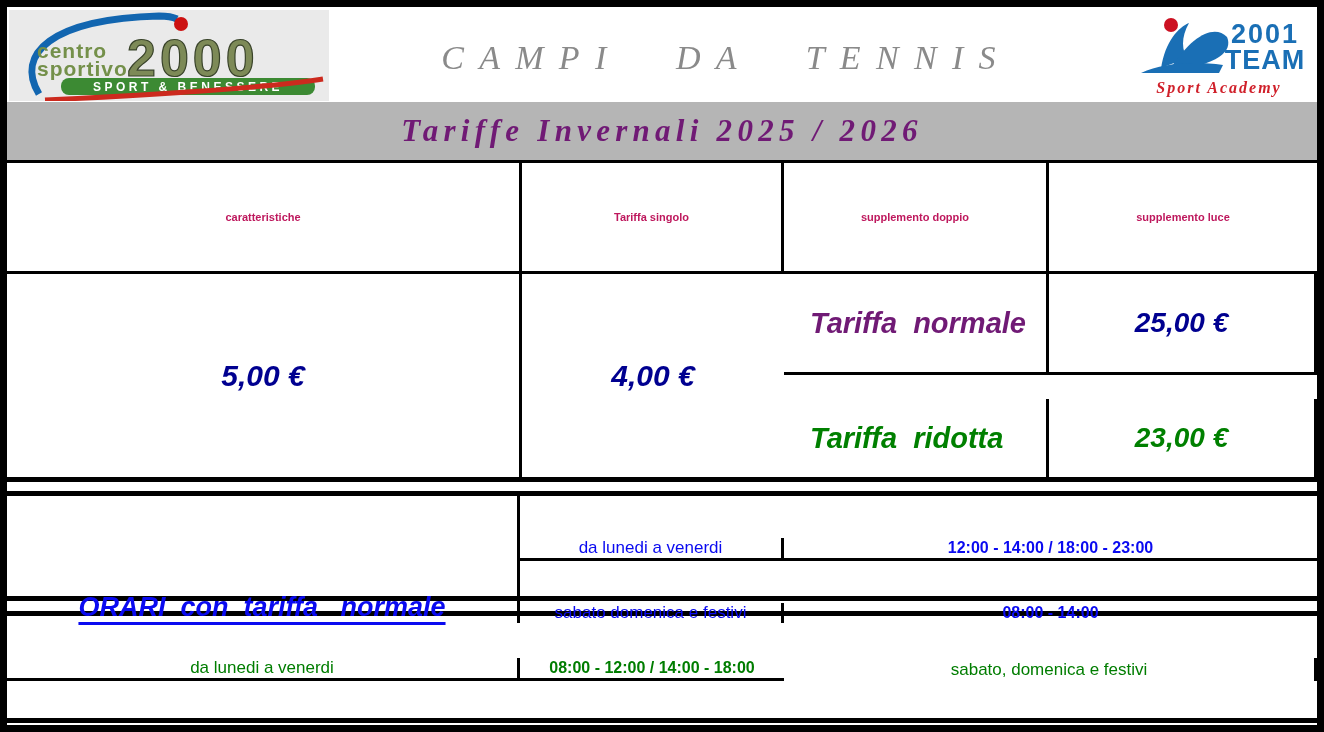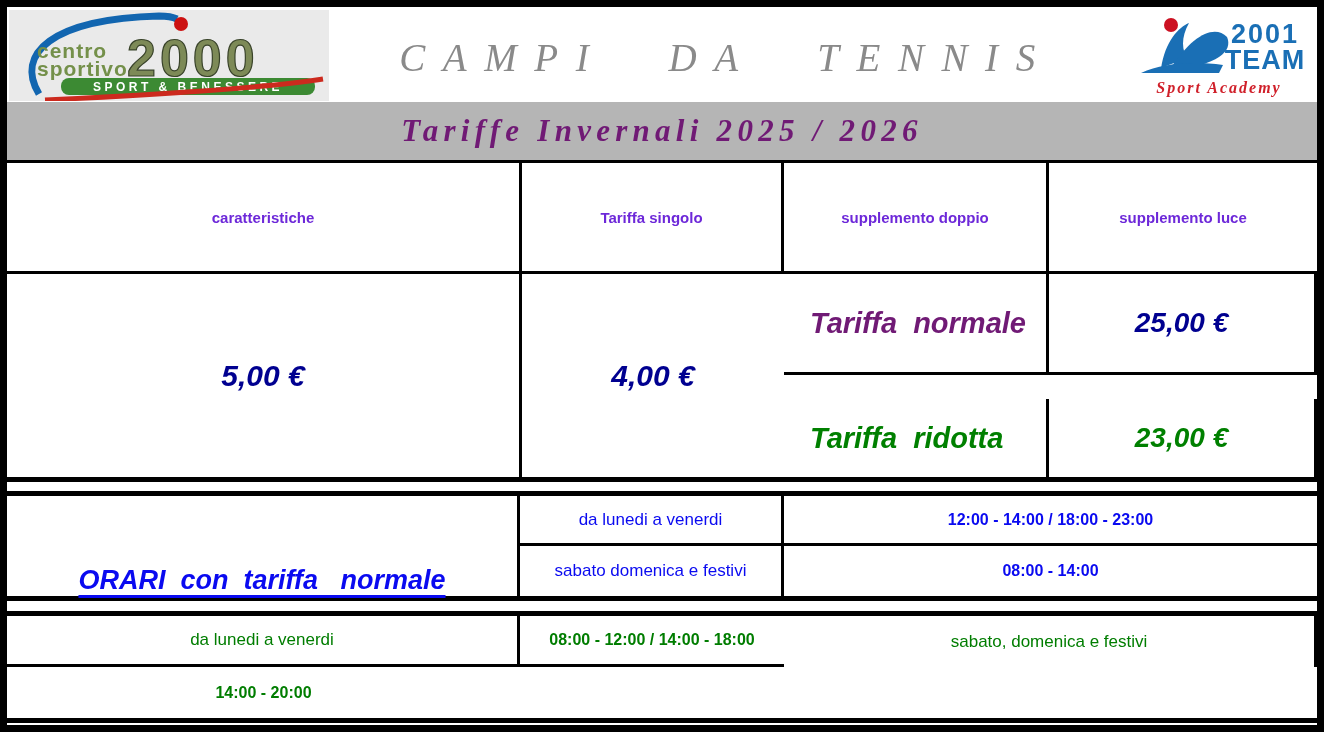--- a/index.html
+++ b/index.html
@@ -15,21 +15,21 @@
   
   .header{
     height:95px;display:flex;align-items:center;background:#fff;
   }
   .logo-left{
     width:320px;height:91px;margin:1px 0 0 2px;flex:0 0 auto;background:#eaeaea;
   }
   .main-title{
     flex:1;text-align:center;
     font-family:"Liberation Serif","DejaVu Serif",serif;
-    font-style:italic;font-size:39px;color:#8a8a8a;
+    font-style:italic;font-size:34px;color:#8a8a8a;
     letter-spacing:0.45em;word-spacing:0.9em;white-space:nowrap;
     padding-top:6px;
   }
   .logo-right{
     width:186px;height:88px;margin-right:8px;flex:0 0 auto;background:#fff;
   }
   
   .banner{
     height:58px;background:#b5b5b5;
     display:flex;align-items:center;justify-content:center;
@@ -44,21 +44,21 @@
     height:322px;
     display:grid;
     grid-template-columns:515px 262px 265px 1fr;
     grid-template-rows:111px 101px 1fr;
     border-top:3px solid #000;border-bottom:5px solid #000;
   }
   .pricing > div{border-right:3px solid #000;border-bottom:3px solid #000;
     display:flex;align-items:center;justify-content:center;}
   .pricing > div:nth-child(4n){border-right:none;}
   .pricing .last-row{border-bottom:none;}
-  .col-head{color:#6d28d9;font-weight:bold;font-size:15px;}
+  .col-head{color:#be185d;font-weight:bold;font-size:11px;}
   .row-label{
     justify-content:flex-start !important;padding-left:26px;
     font-size:29px;font-weight:bold;font-style:italic;white-space:pre;
   }
   .price{font-size:28px;font-weight:bold;font-style:italic;}
   .merged{grid-row:2 / span 2;border-bottom:none !important;font-size:30px;}
   .navy{color:#000090;}
   .ink{color:#701a75;}
   .green{color:#008000;margin-top:24px;}
   
@@ -68,21 +68,21 @@
     grid-template-columns:513px 264px 1fr;
     grid-template-rows:1fr 1fr;
   }
   .sec2{height:110px;margin-top:9px;}
   .sec3{height:112px;margin-top:10px;}
   .section .title-cell{
     grid-row:1 / span 2;border-right:3px solid #000;
     display:flex;align-items:flex-end;justify-content:center;
   }
   .section .lbl, .section .tms{
-    display:flex;align-items:center;justify-content:center;
+    display:flex;align-items:center;justify-content:center;margin-top:42px;
   }
   .section .lbl{border-right:3px solid #000;font-size:17px;}
   .section .row1{border-bottom:3px solid #000;}
   .section .tms{font-weight:bold;font-size:16px;}
   .orari-title{
     font-size:27px;font-weight:bold;white-space:pre;
     text-decoration:underline;text-underline-offset:6px;
     text-decoration-thickness:3px;
   }
   .italic{font-style:italic;}

